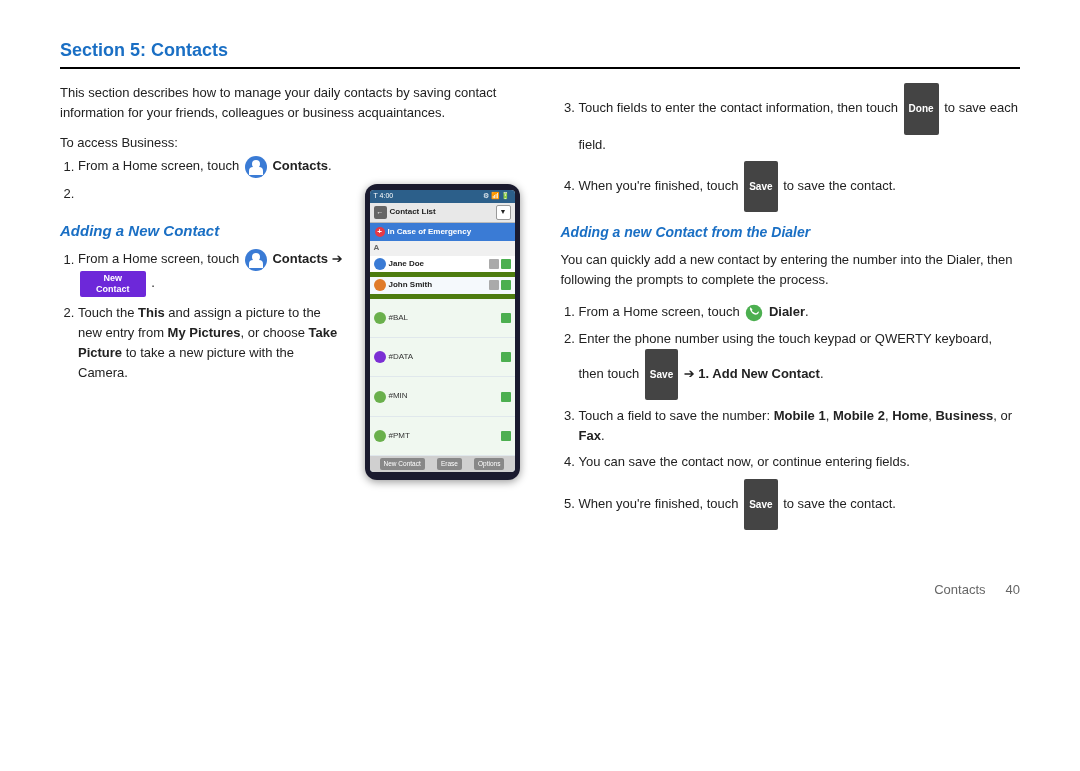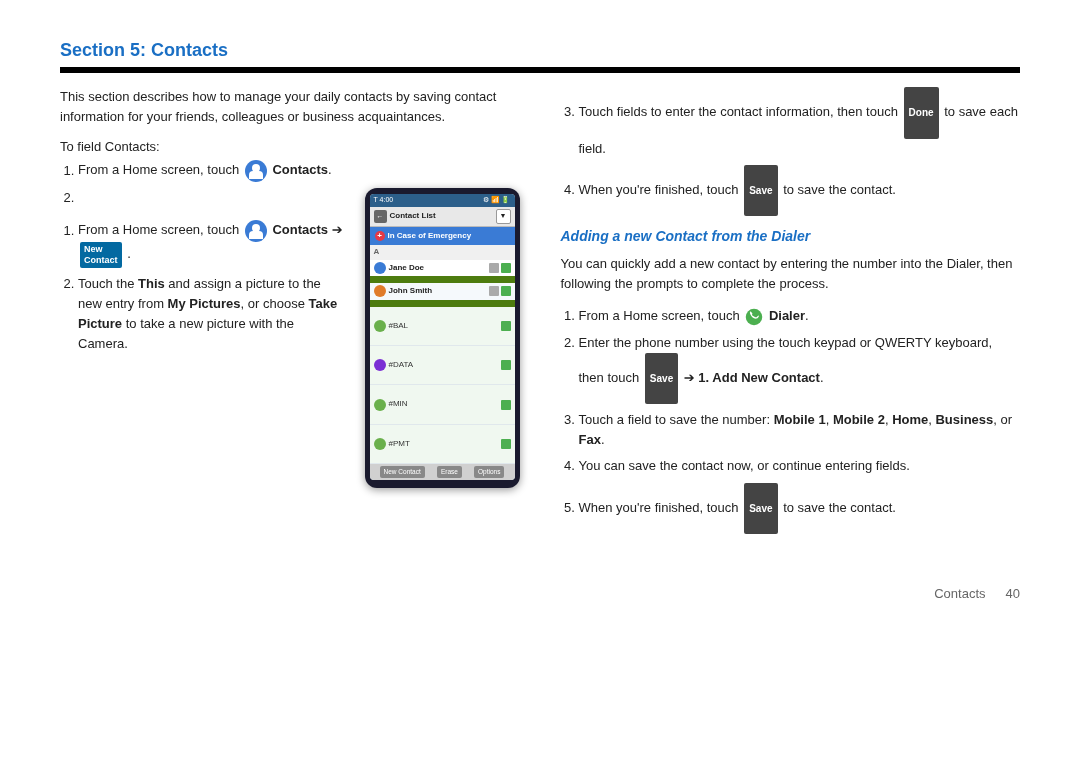--- a/index.html
+++ b/index.html
@@ -12,21 +12,21 @@
       min-height: 771px;
       padding: 40px 60px 40px 60px;
     }
 
     .section-title {
       color: #1a6fc4;
       font-size: 18px;
       font-weight: bold;
       margin-bottom: 8px;
       padding-bottom: 6px;
-      border-bottom: 6px solid #000000;
+      border-bottom: 2px solid #000000;
     }
 
     .page-layout {
       display: flex;
       gap: 41px;
       margin-top: 14px;
     }
 
     .left-col {
       flex: 1;
@@ -122,28 +122,29 @@
       font-weight: bold;
       padding: 18px 5px;
       border-radius: 2px;
       vertical-align: middle;
       margin: 0 2px;
       white-space: nowrap;
     }
 
     .btn-new-contact {
       display: inline-block;
-      background: #0369a1;
+      background: #6d28d9;
       color: #fff;
       font-size: 9px;
       font-weight: bold;
-      padding: 2px 4px;
+      padding: 2px 16px;
       border-radius: 2px;
       vertical-align: middle;
       margin: 0 2px;
+      text-align: center;
       line-height: 1.2;
     }
 
     
     .phone-mockup-wrap {
       float: right;
       margin: 0 0 10px 18px;
       width: 155px;
     }
 
@@ -232,21 +233,21 @@
       font-size: 8px;
       font-weight: bold;
       padding: 1px 4px;
       color: #666;
     }
 
     .phone-contact-row {
       display: flex;
       align-items: center;
       padding: 2px 4px;
-      border-bottom: 7px solid #4d7c0f;
+      border-bottom: 5px solid #4d7c0f;
       background: #fff;
       gap: 3px;
     }
 
     .phone-contact-row:nth-child(even) {
       background: #f5f9fc;
     }
 
     .contact-avatar {
       width: 12px;
@@ -346,21 +347,21 @@
   </style>
 </head>
 <body>
 
 <div class="section-title">Section 5: Contacts</div>
 
 <div class="page-layout">
 
   <div class="left-col">
     <p class="intro-text">This section describes how to manage your daily contacts by saving contact information for your friends, colleagues or business acquaintances.</p>
-    <p class="access-label"><span>To field Contacts:</span></p>
+    <p class="access-label"><span>To access Business:</span></p>
 
     <ol class="main-list">
       <li>
         <span>From a Home screen, touch</span>
         
         <span class="contacts-icon"></span>
         <b>Contacts</b>.
       </li>
       <li>
 
@@ -433,20 +434,21 @@
                 <span class="phone-bottom-btn">Erase</span>
                 <span class="phone-bottom-btn">Options</span>
               </div>
             </div>
           </div>
         </div>
 
       </li>
     </ol>
 
+    <div class="adding-contact-title">Adding a New Contact</div>
 
     <ol class="main-list">
       <li>
         <span>From a Home screen, touch</span>
         <span class="contacts-icon"></span>
         <b>Contacts</b>
         <span> ➔ </span>
         <span class="btn-new-contact">New<br>Contact</span>
         <span>.</span>
       </li>

